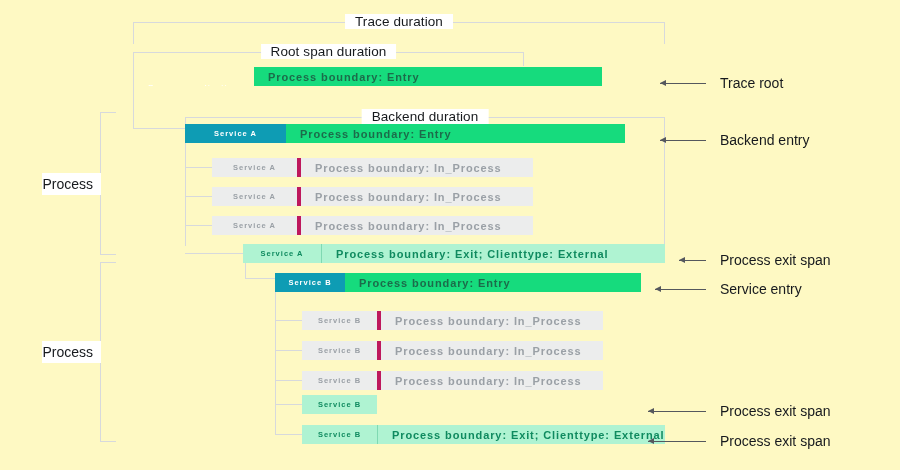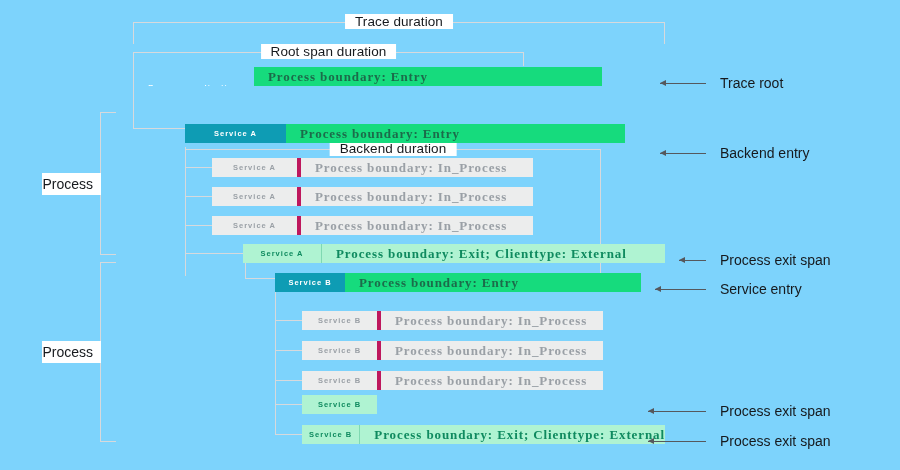--- a/index.html
+++ b/index.html
@@ -8,21 +8,21 @@
     background: #ffffff;
   }
   body {
     font-family: "Liberation Sans", sans-serif;
     -webkit-font-smoothing: antialiased;
   }
   #stage {
     position: relative;
     width: 900px;
     height: 470px;
-    background: #7dd3fc;
+    background: #fef9c3;
     overflow: hidden;
   }
 
   
   .bracket {
     position: absolute;
     border: 1px solid #d7d9dc;
     border-bottom: none;
     box-sizing: border-box;
     background: transparent;
@@ -89,25 +89,24 @@
     font-weight: bold;
     letter-spacing: 1px;
     white-space: nowrap;
   }
   .bar .body {
     display: flex;
     align-items: center;
     flex: 1 1 auto;
     box-sizing: border-box;
     padding-left: 14px;
-    font-size: 13px;
+    font-size: 11px;
     font-weight: bold;
     letter-spacing: 0.9px;
     white-space: nowrap;
-    font-family: Liberation Serif, serif;
   }
 
   
   .bar.entry .svc { background: #0e9cb4; color: #ffffff; }
   .bar.entry .body { background: #16db7d; color: #1c6b4a; }
 
   
   .bar.inproc .svc { background: #eceded; color: #9aa0a6; }
   .bar.inproc .body { background: #eceded; color: #9aa0a6; border-left: 4px solid #be185d; }
 
@@ -151,21 +150,21 @@
 <div id="stage">
 
   <div class="bracket" style="left:133px; top:22px; width:532px; height:22px;">
     <span class="bracket-label">Trace duration</span>
   </div>
 
   <div class="bracket" style="left:133px; top:52px; width:391px; height:14px;">
     <span class="bracket-label">Root span duration</span>
   </div>
 
-  <div class="bracket" style="left:185px; top:117px; width:416px; height:127px;margin-top:32px;">
+  <div class="bracket" style="left:185px; top:117px; width:480px; height:127px;">
     <span class="bracket-label">Backend duration</span>
   </div>
 
   <div class="vstub" style="left:133px; top:66px; height:62px;"></div>
   <div class="stub" style="left:133px; top:128px; width:52px;"></div>
 
   <div class="pbracket" style="left:100px; top:112px; width:16px; height:143px;">
     <span class="pbracket-label">Process</span>
   </div>
 
@@ -185,21 +184,21 @@
   </div>
   <div class="callout" style="left:660px; top:67px;">
     <span class="arrow" style="width:46px;"></span>
     <span class="ctext">Trace root</span>
   </div>
 
   <div class="bar entry" style="left:185px; top:124px; width:440px;">
     <span class="svc" style="width:101px;">Service A</span>
     <span class="body">Process boundary: Entry</span>
   </div>
-  <div class="callout" style="left:660px; top:137px;align-items:center;">
+  <div class="callout" style="left:660px; top:124px;align-items:center;">
     <span class="arrow" style="width:46px;"></span>
     <span class="ctext">Backend entry</span>
   </div>
 
   <div class="stub" style="left:185px; top:167px; width:27px;"></div>
   <div class="bar inproc" style="left:212px; top:158px; width:321px;">
     <span class="svc" style="width:85px;">Service A</span>
     <span class="body">Process boundary: In_Process</span>
   </div>
 

